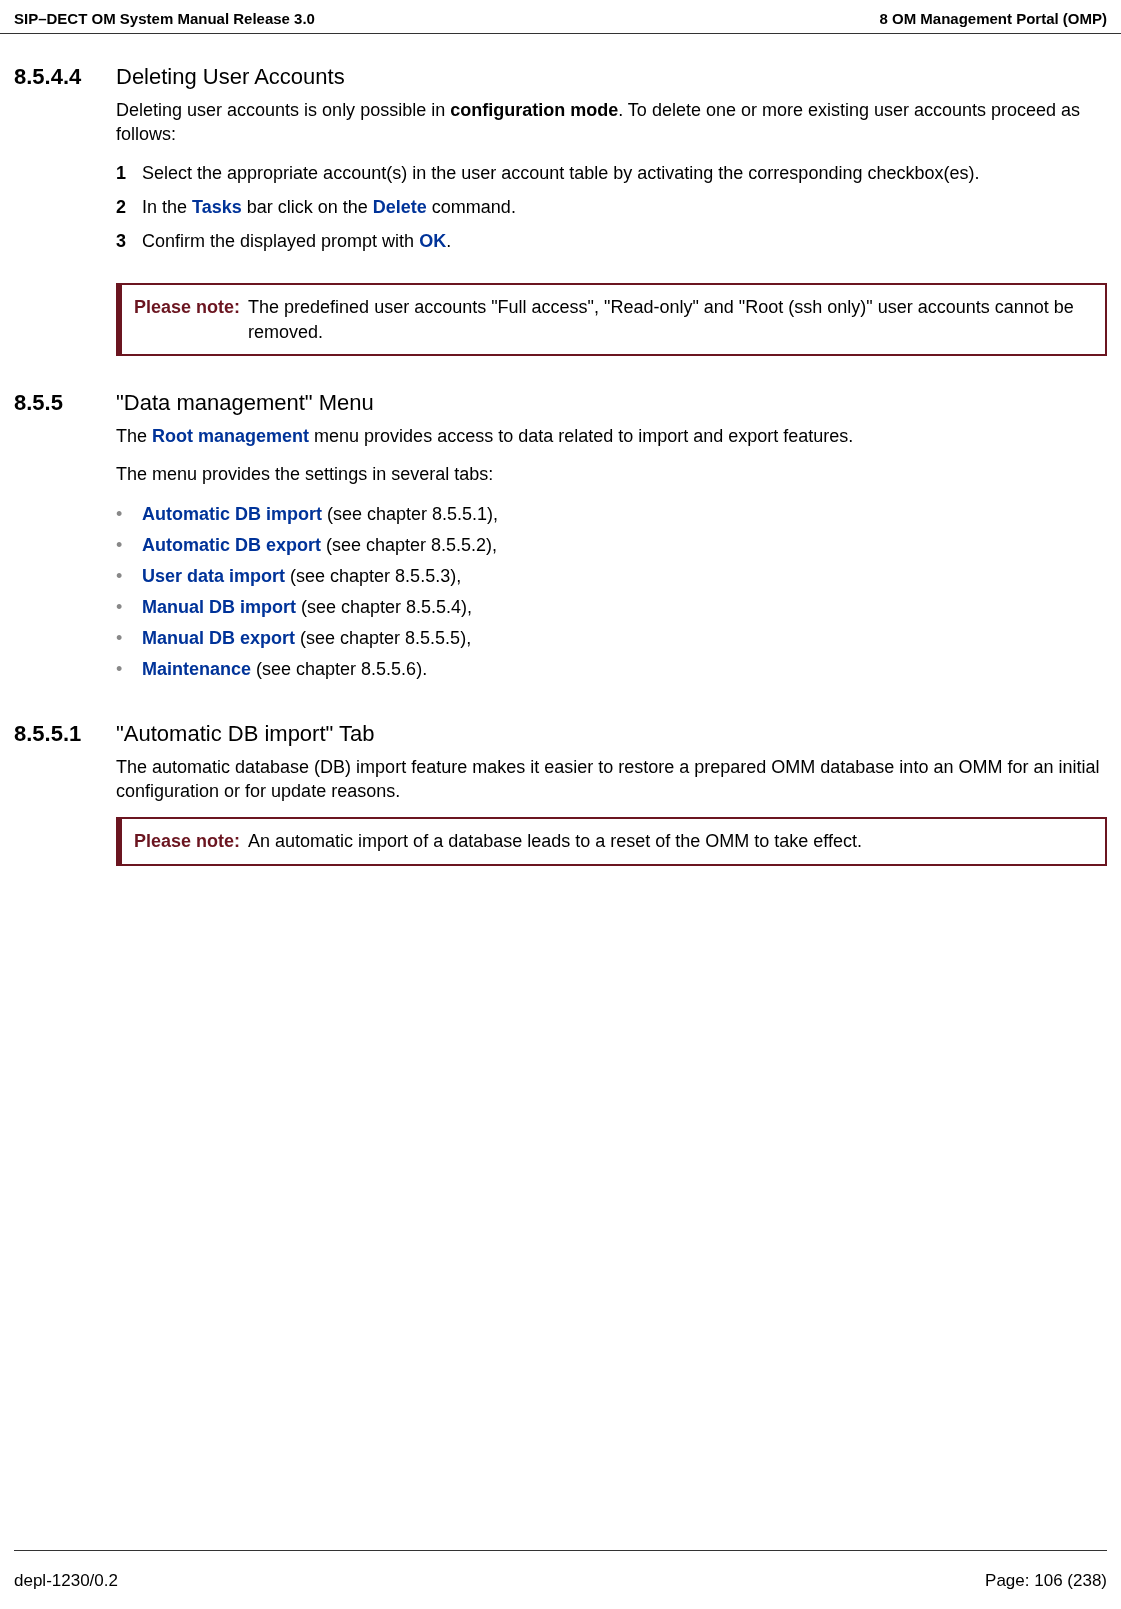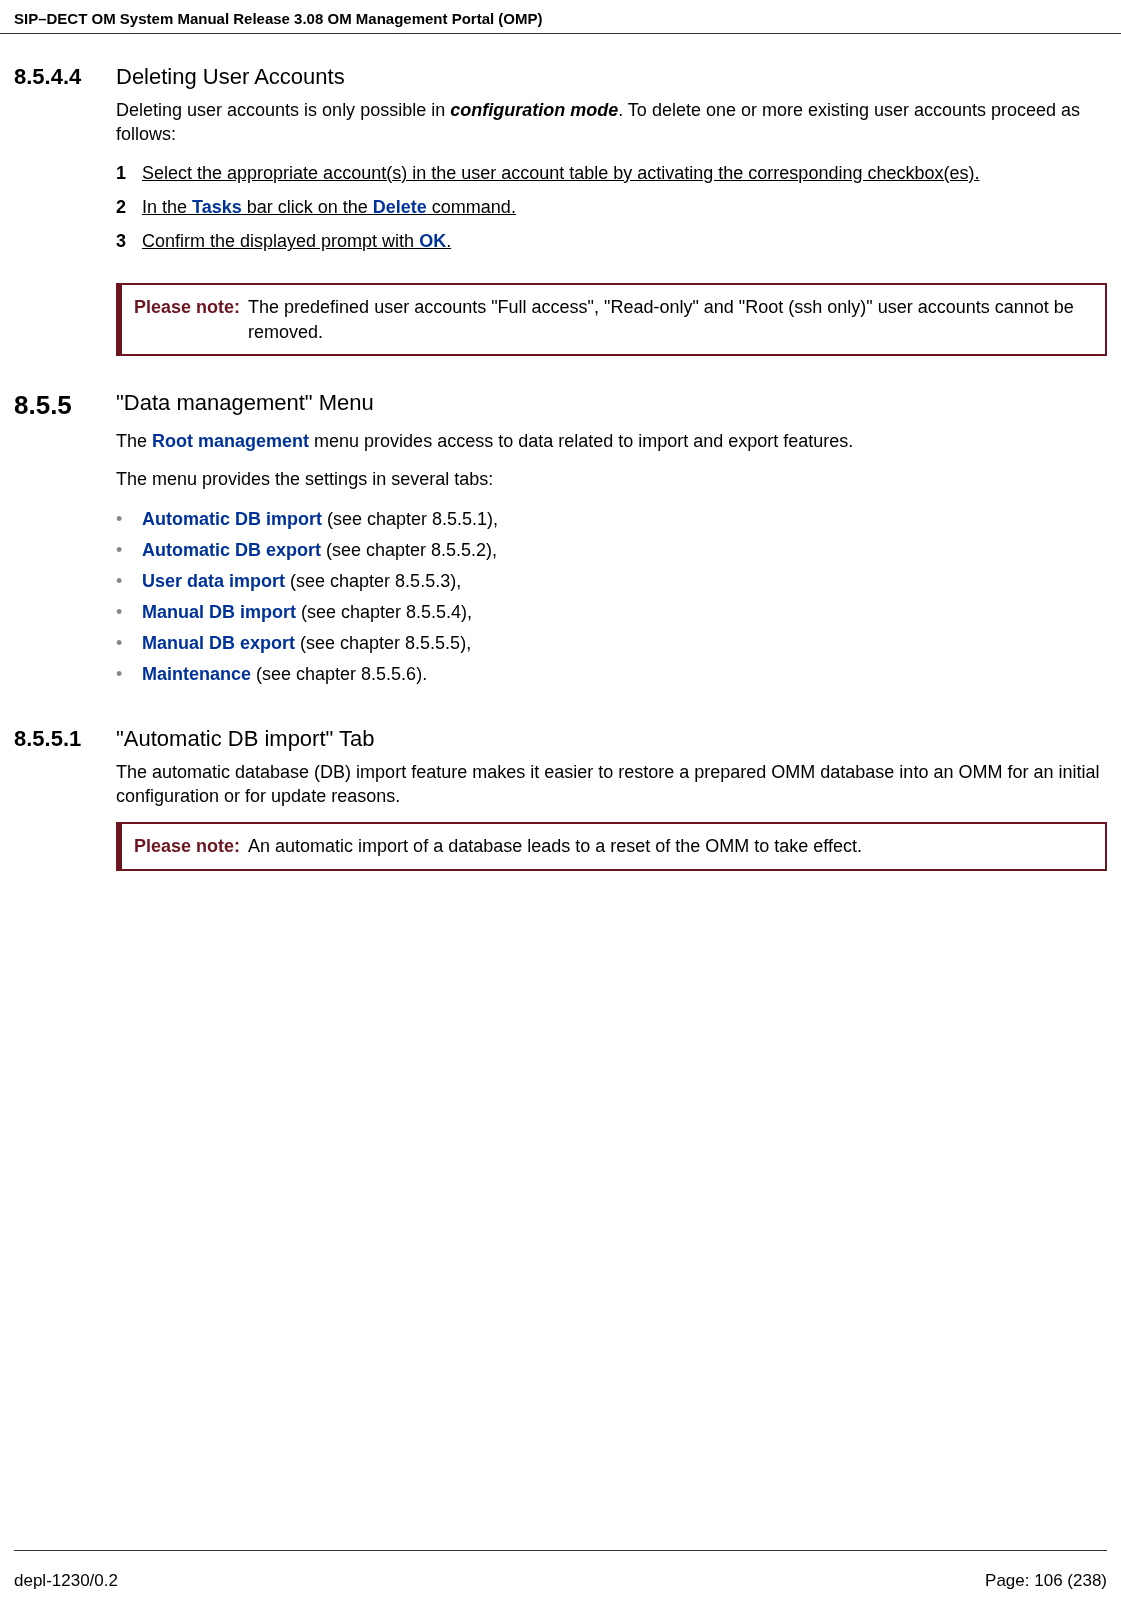--- a/index.html
+++ b/index.html
@@ -10,36 +10,37 @@
     body {
       font-family: Arial, Helvetica, sans-serif;
       background: #fff;
       width: 1121px;
       height: 1609px;
       position: relative;
       color: #000;
     }
     .header {
       display: flex;
+      justify-content: space-between;
       padding: 10px 14px 6px 14px;
       border-bottom: 1px solid #333;
       font-size: 15px;
       font-weight: bold;
     }
     .content {
       padding: 30px 14px 12px 14px;
     }
     .section-row {
       display: flex;
       margin-bottom: 8px;
     }
     .section-num {
       width: 102px;
       flex-shrink: 0;
-      font-size: 26px;
+      font-size: 22px;
       font-weight: bold;
     }
     .section-num.small {
       font-size: 22px;
     }
     .section-title {
       font-size: 22px;
       font-weight: normal;
     }
     .body-text {
@@ -55,21 +56,20 @@
       line-height: 1.35;
       margin-bottom: 10px;
     }
     .numbered-item .num {
       width: 26px;
       flex-shrink: 0;
       font-weight: bold;
     }
     .numbered-item .txt {
       flex: 1;
-      text-decoration: underline;
     }
     .bullet-item {
       margin-left: 102px;
       display: flex;
       font-size: 18px;
       line-height: 1.5;
       margin-bottom: 4px;
     }
     .bullet-item .bullet {
       width: 26px;
@@ -102,21 +102,21 @@
       position: absolute;
       bottom: 18px;
       left: 14px;
       right: 14px;
       border-top: 1px solid #333;
       padding-top: 20px;
       display: flex;
       justify-content: space-between;
       font-size: 17px;
     }
-    .bold { font-weight: bold; font-style: italic; }
+    .bold { font-weight: bold; }
     .link { color: #003399; font-weight: bold; }
     .gap { height: 34px; }
     .gap-small { height: 20px; }
   </style>
 </head>
 <body>
 
 <div class="header">
   <span>SIP–DECT OM System Manual Release 3.0</span>
   <span>8 OM Management Portal (OMP)</span>

